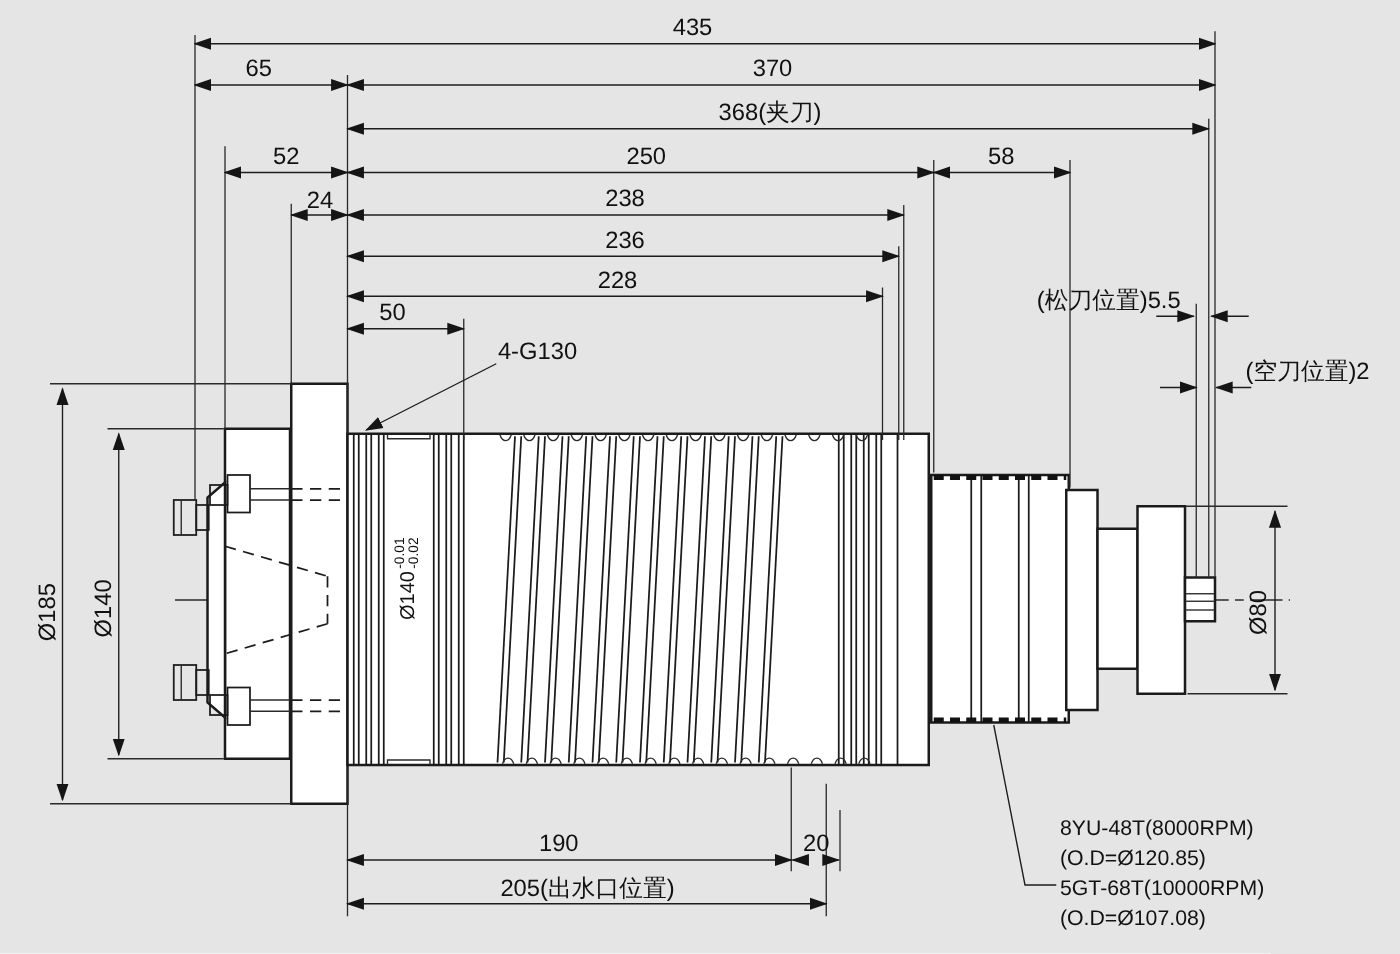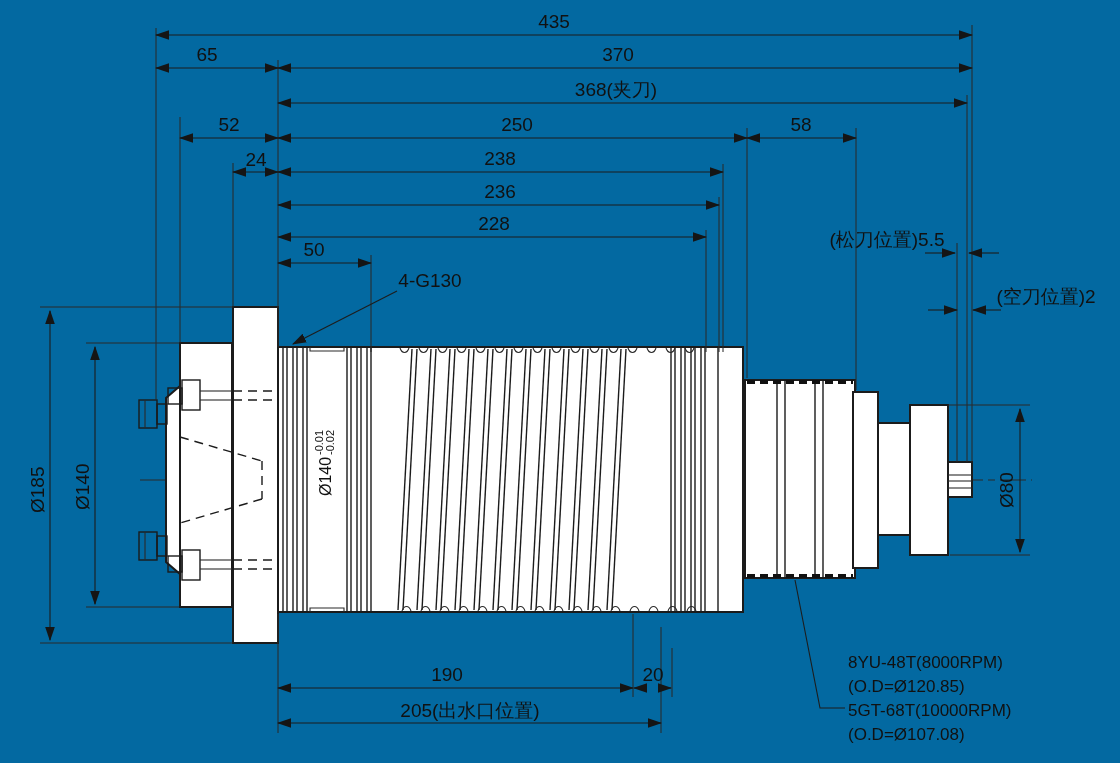--- a/index.html
+++ b/index.html
@@ -1,16 +1,16 @@
 <!DOCTYPE html>
 <html><head>
 <meta charset="utf-8">
 <style>
   html,body{margin:0;padding:0;background:#ffffff;}
-  .stage{position:relative;width:1120px;height:763px;background:#0369a1;overflow:hidden;
+  .stage{position:relative;width:1120px;height:763px;background:#e5e5e5;overflow:hidden;
          font-family:"Liberation Sans", sans-serif;text-decoration:underline;}
   svg{display:block;}
   .outline-f{stroke:#1b1b1b;stroke-width:2;fill:#ffffff;}
   .detail{stroke:#1b1b1b;stroke-width:1.4;fill:none;}
   .thin{stroke:#2a2a2a;stroke-width:1.1;fill:none;}
   .dash{stroke:#1b1b1b;stroke-width:1.4;fill:none;stroke-dasharray:9,6;}
   .cl{stroke:#2a2a2a;stroke-width:1.1;fill:none;stroke-dasharray:26,5,7,5;}
   .dim{stroke:#1d1d1d;stroke-width:1.1;fill:none;}
   .ext{stroke:#2a2a2a;stroke-width:1.05;fill:none;}
   .teeth{stroke:#111;stroke-width:4;stroke-dasharray:8,5;fill:none;}

